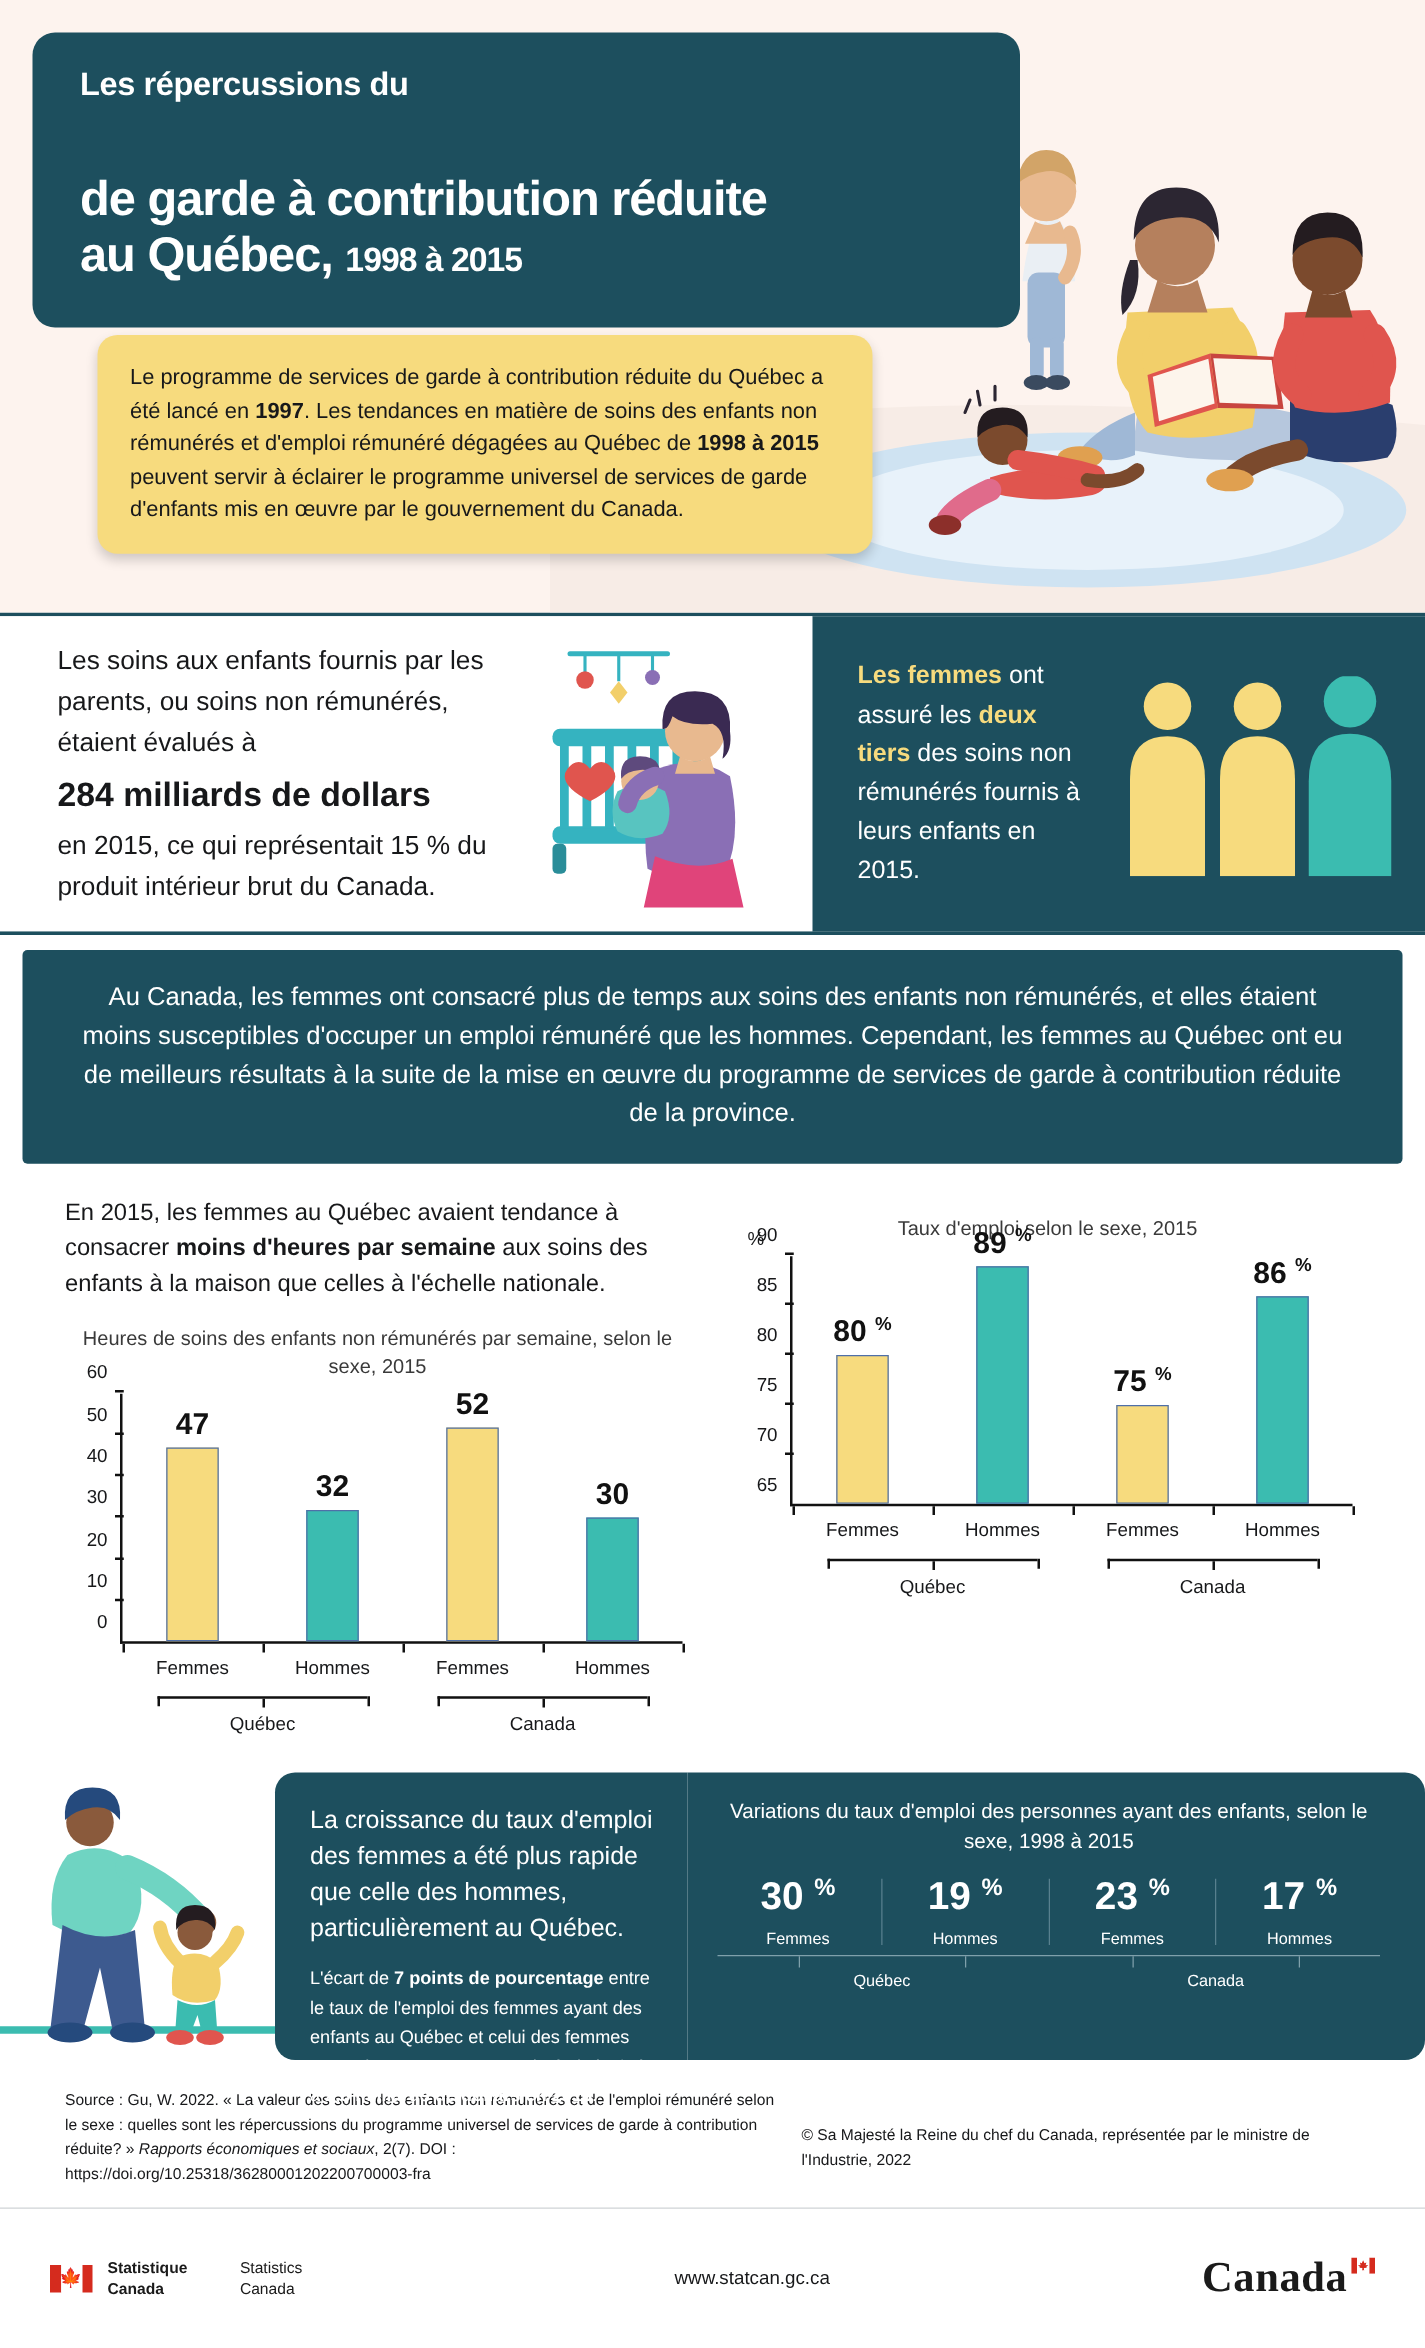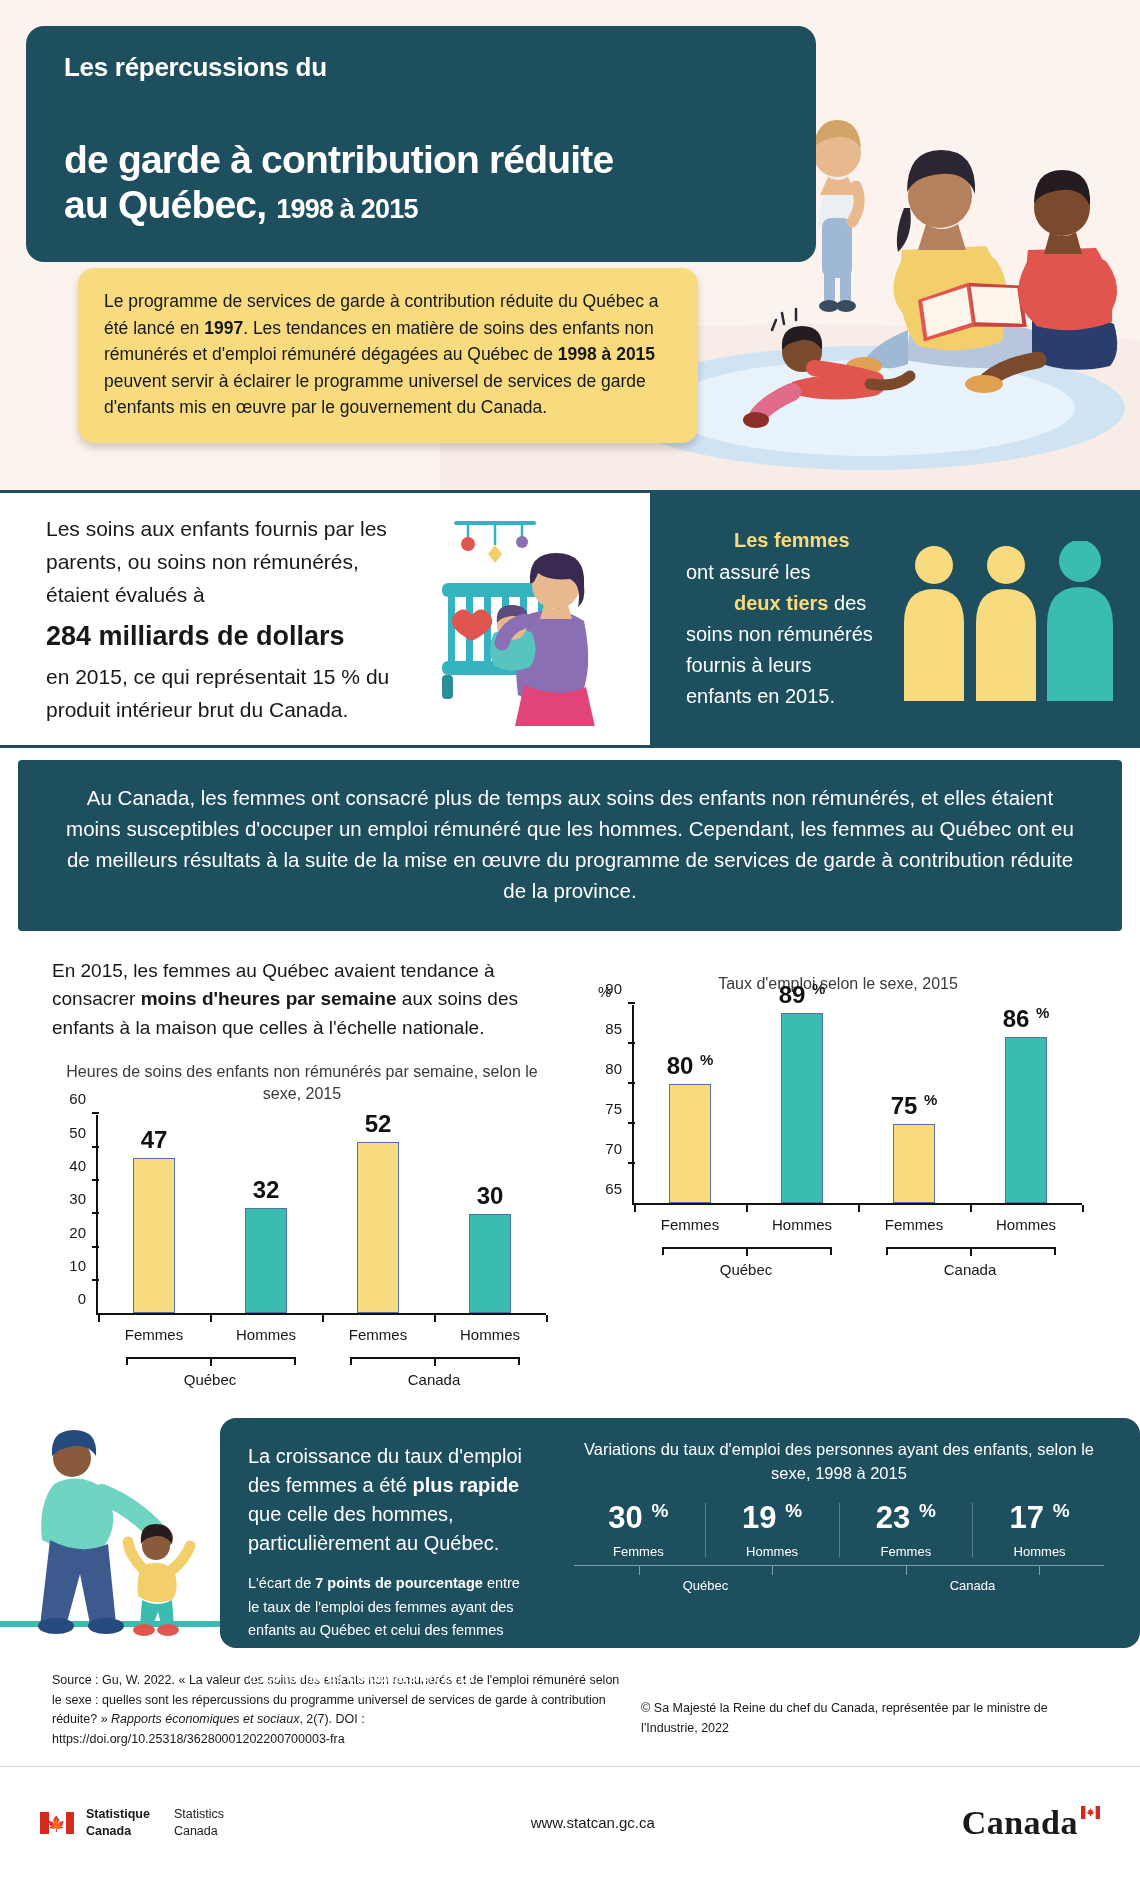--- a/index.html
+++ b/index.html
@@ -82,21 +82,21 @@
 
   .band2-right {
     flex: 1;
     background: #1d4f5e;
     display: flex;
     align-items: center;
     padding-left: 36px;
     position: relative;
   }
   .band2-right-text { width: 190px; color: #ffffff; font-size: 20px; line-height: 1.56; }
-  .hl { color: #f7db7e; font-weight: 700; margin-left: 48px; }
+  .hl { color: #f7db7e; font-weight: 700; }
   .people-illus { position: absolute; left: 250px; top: 48px; }
 
   
   .statement {
     background: #1d4f5e;
     color: #ffffff;
     margin: 12px 18px 0 18px;
     border-radius: 4px;
     padding: 22px 44px 24px;
     text-align: center;
@@ -174,21 +174,21 @@
   }
   .bottom-illus { width: 220px; position: relative; }
   .bottom-dark {
     width: 330px;
     background: #1d4f5e;
     border-radius: 16px 0 0 16px;
     color: #fff;
     padding: 24px 26px 18px 28px;
   }
   .bottom-dark .lead { font-size: 20px; line-height: 1.45; margin-bottom: 14px; }
-  .bottom-dark .lead b { font-weight: 700; }
+  .bottom-dark .lead b { font-weight: 400; }
   .bottom-dark .sub { font-size: 14.5px; line-height: 1.62; }
   .bottom-dark .sub b { font-weight: 700; }
 
   .bottom-right {
     flex: 1;
     background: #1d4f5e;
     color: #fff;
     padding: 20px 34px 18px 22px;
     border-radius: 0 16px 16px 0;
   }
@@ -229,21 +229,21 @@
     align-items: center;
     padding: 0 40px;
   }
   .wordmark-left { display: flex; align-items: center; gap: 12px; }
   .flag { width: 34px; height: 22px; position: relative; }
   .flag .red { position: absolute; top: 0; bottom: 0; width: 8.5px; background: #d52b1e; }
   .flag .red.l { left: 0; }
   .flag .red.r { right: 0; }
   .flag .white { position: absolute; left: 8.5px; right: 8.5px; top: 0; bottom: 0; background: #fff; }
   .flag .leaf { position: absolute; left: 50%; top: 50%; transform: translate(-50%,-50%); color: #d52b1e; font-size: 15px; line-height: 1; }
-  .agency { display: flex; gap: 24px; font-size: 12.5px; font-weight: 700; line-height: 1.3; }
+  .agency { display: flex; gap: 42px; font-size: 12.5px; font-weight: 700; line-height: 1.3; }
   .agency span { display: block; }
   .agency .fr { font-weight: 700; }
   .agency .en { font-weight: 400; }
   .footer-url { flex: 1; text-align: center; font-size: 15px; color: #17181a; }
   .canada-wordmark {
     font-family: "Liberation Serif", serif;
     font-size: 34px;
     font-weight: 700;
     letter-spacing: 0.5px;
     position: relative;

